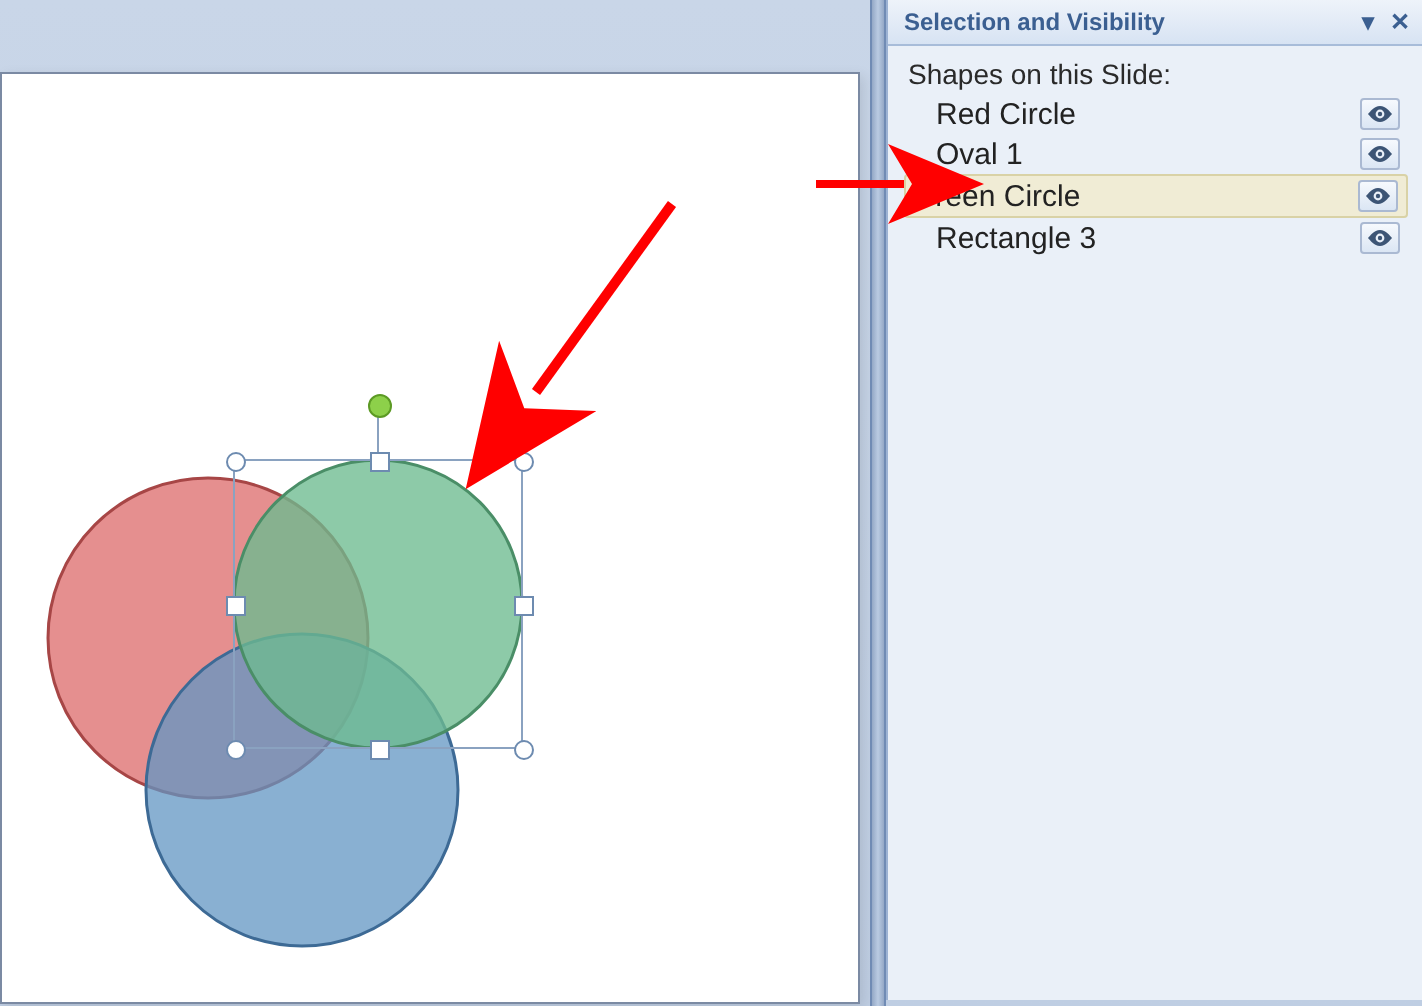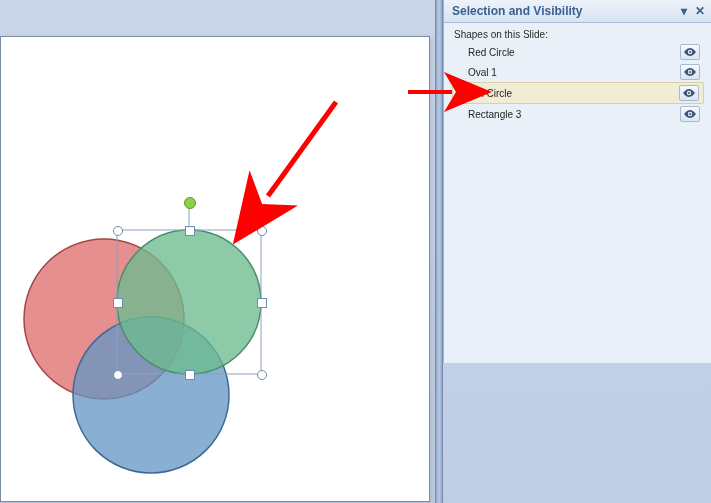--- a/index.html
+++ b/index.html
@@ -35,21 +35,21 @@
     height: 503px;
     background: linear-gradient(to right, #94a8c6, #bacbe2, #94a8c6);
     border-left: 1px solid #708bb4;
     border-right: 1px solid #708bb4;
   }
   .pane {
     position: absolute;
     left: 443px;
     top: 0;
     width: 268px;
-    height: 363px;
+    height: 500px;
     background: #eaf0f8;
     border-left: 1px solid #9cb2d3;
   }
   .pane-header {
     display: flex;
     align-items: center;
     height: 22px;
     background: linear-gradient(to bottom, #eef3fa, #d7e3f3);
     border-bottom: 1px solid #a7bcd9;
     padding: 0 4px 0 8px;
@@ -60,31 +60,31 @@
   .pane-header .title { flex: 1; }
   .pane-header .ctrl {
     width: 16px;
     text-align: center;
     color: #3b5f91;
     cursor: pointer;
     font-weight: bold;
   }
   .pane-sub {
     padding: 6px 10px 2px 10px;
-    font-size: 10px;
+    font-size: 14px;
     color: #2a2a2a;
   }
   .shape-list {
     padding: 0 8px;
   }
   .shape-item {
     display: flex;
     align-items: center;
     height: 20px;
-    font-size: 10px;
+    font-size: 15px;
     color: #222;
     padding: 0 4px 0 16px;
     border-radius: 2px;
     cursor: pointer;
   }
   .shape-item .label { flex: 1; }
   .shape-item .eye {
     width: 18px;
     height: 14px;
     display: flex;

